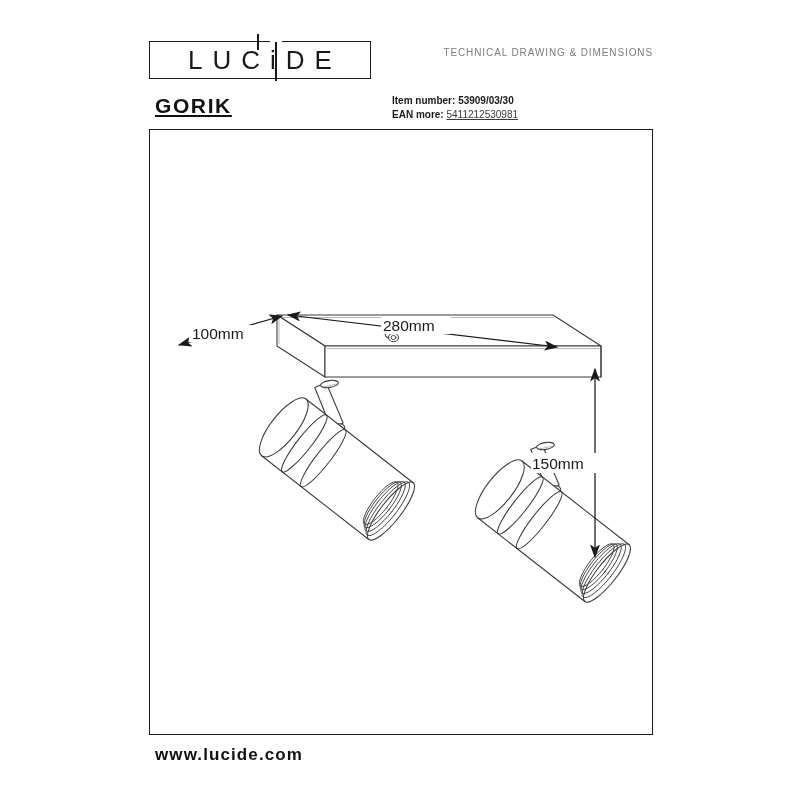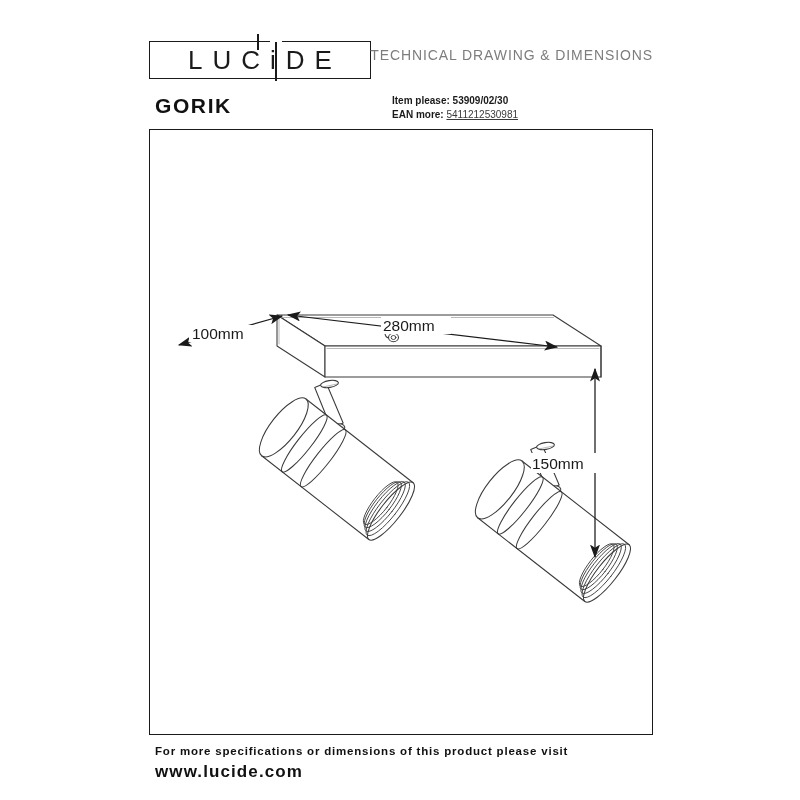--- a/index.html
+++ b/index.html
@@ -96,35 +96,36 @@
     top: -3px;
     width: 12px;
     height: 4px;
     background: #ffffff;
   }
 
   .tech-caption {
     position: absolute;
     right: 0px;
     top: 10px;
-    font-size: 14px;
+    font-size: 10px;
     letter-spacing: 0.9px;
     color: #7d7d7d;
     white-space: nowrap;
     font-family: "Liberation Sans", sans-serif;
   }
 
   .product-name {
     position: absolute;
     left: 6px;
     top: 57px;
     font-size: 21px;
     font-weight: bold;
     letter-spacing: 1.6px;
     color: #111111;
+    text-decoration: underline;
   }
 
   .item-block {
     position: absolute;
     left: 243px;
     top: 57px;
     font-size: 10px;
     line-height: 14px;
     color: #1a1a1a;
   }
@@ -188,22 +189,22 @@
       <div class="logo-divider"></div>
       <div class="logo-divider-mask-top"></div>
     </div>
 
     <div class="tech-caption">TECHNICAL DRAWING &amp; DIMENSIONS</div>
 
     <div class="product-name">GORIK</div>
 
     <div class="item-block">
       <div>
-        <span class="lbl">Item please:</span>
-        <span class="val-strong">53909/02/30</span>
+        <span class="lbl">Item number:</span>
+        <span class="val-strong">53909/03/30</span>
       </div>
       <div>
         <span class="lbl">EAN more:</span>
         <span class="val-light">5411212530981</span>
       </div>
     </div>
   </div>
 
   <div class="frame"></div>
 
@@ -315,17 +316,16 @@
 
       <g>
         <line x1="446" y1="240" x2="446" y2="428" stroke="#1a1a1a" stroke-width="1.25" marker-start="url(#arrowStart)" marker-end="url(#arrowEnd)"></line>
         <rect x="382" y="324" width="72" height="20" fill="#ffffff"></rect>
         <text x="383" y="340" font-family="Liberation Sans, sans-serif" font-size="15.5" fill="#1a1a1a">150mm</text>
       </g>
     </g>
   </svg>
 
   <div class="footer">
-    <div class="footer-line1">For more specifications or dimensions of this product please visit</div>
     <div class="footer-line2">www.lucide.com</div>
   </div>
 
 </div>
 
 </body></html>

